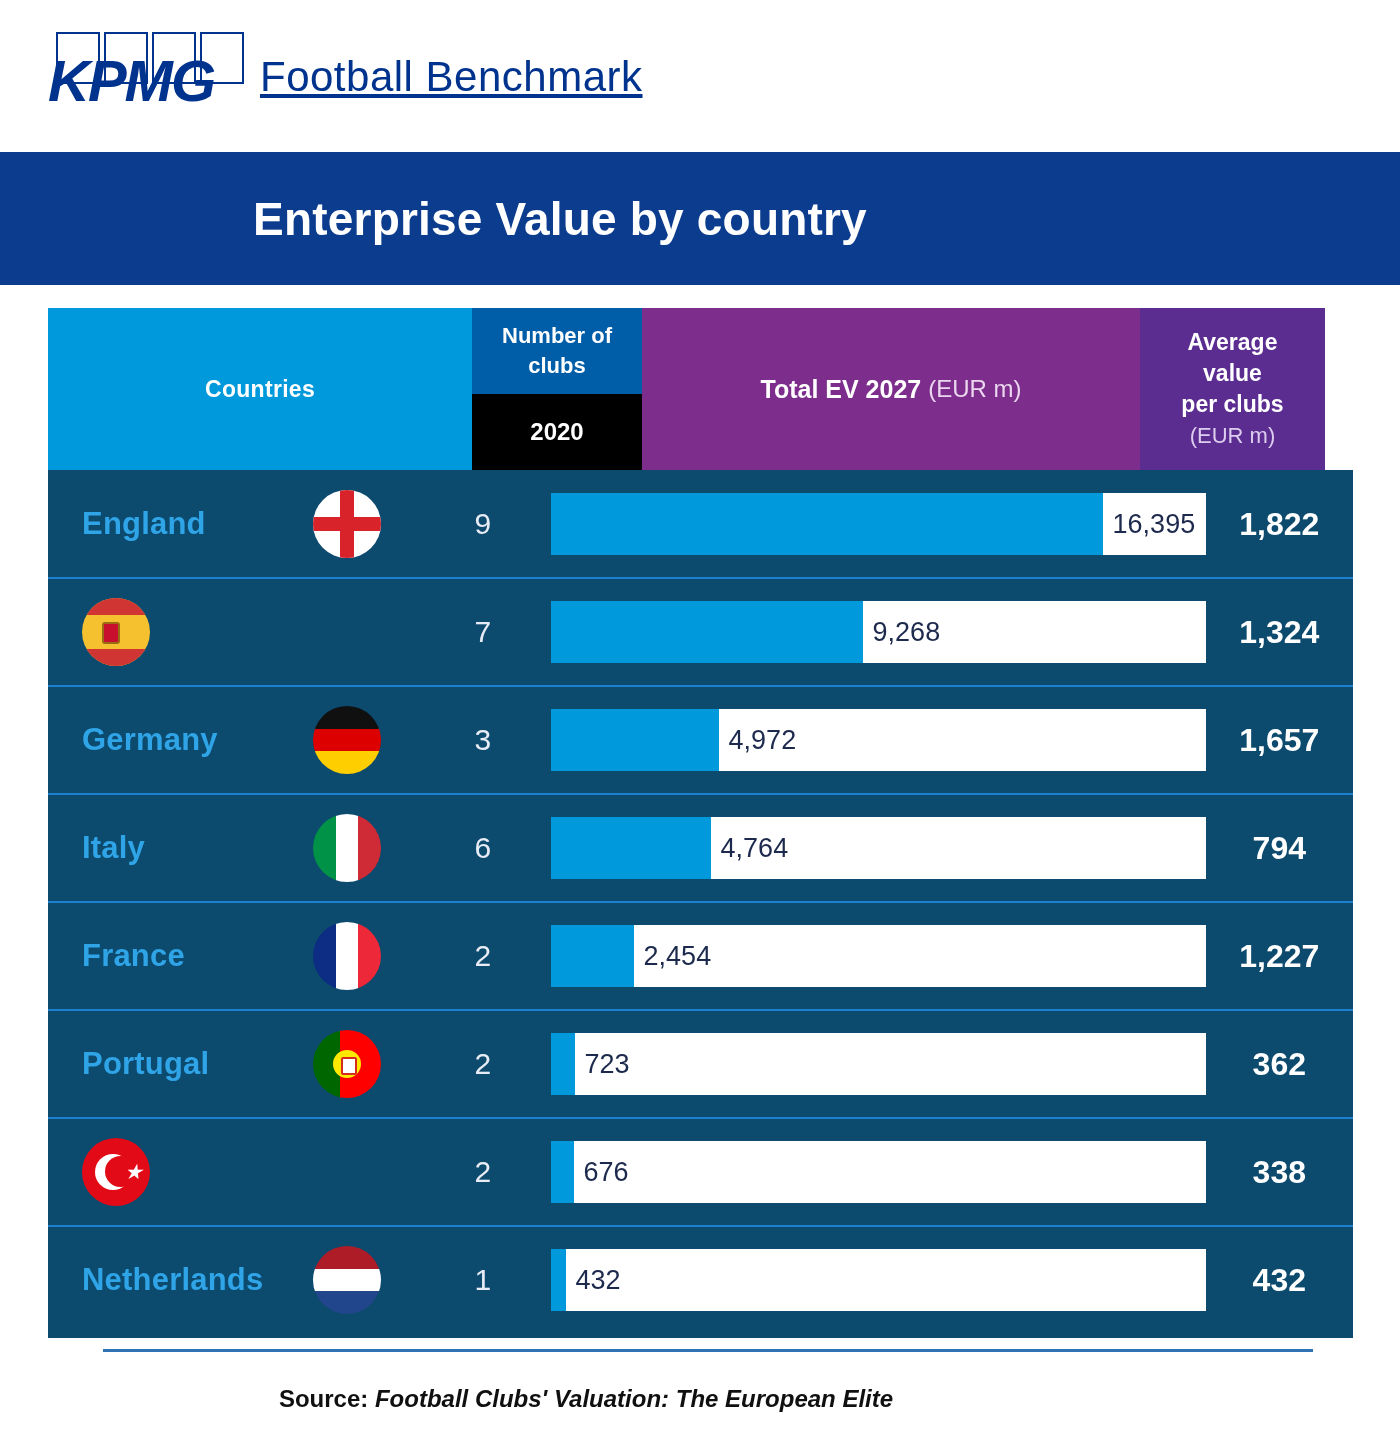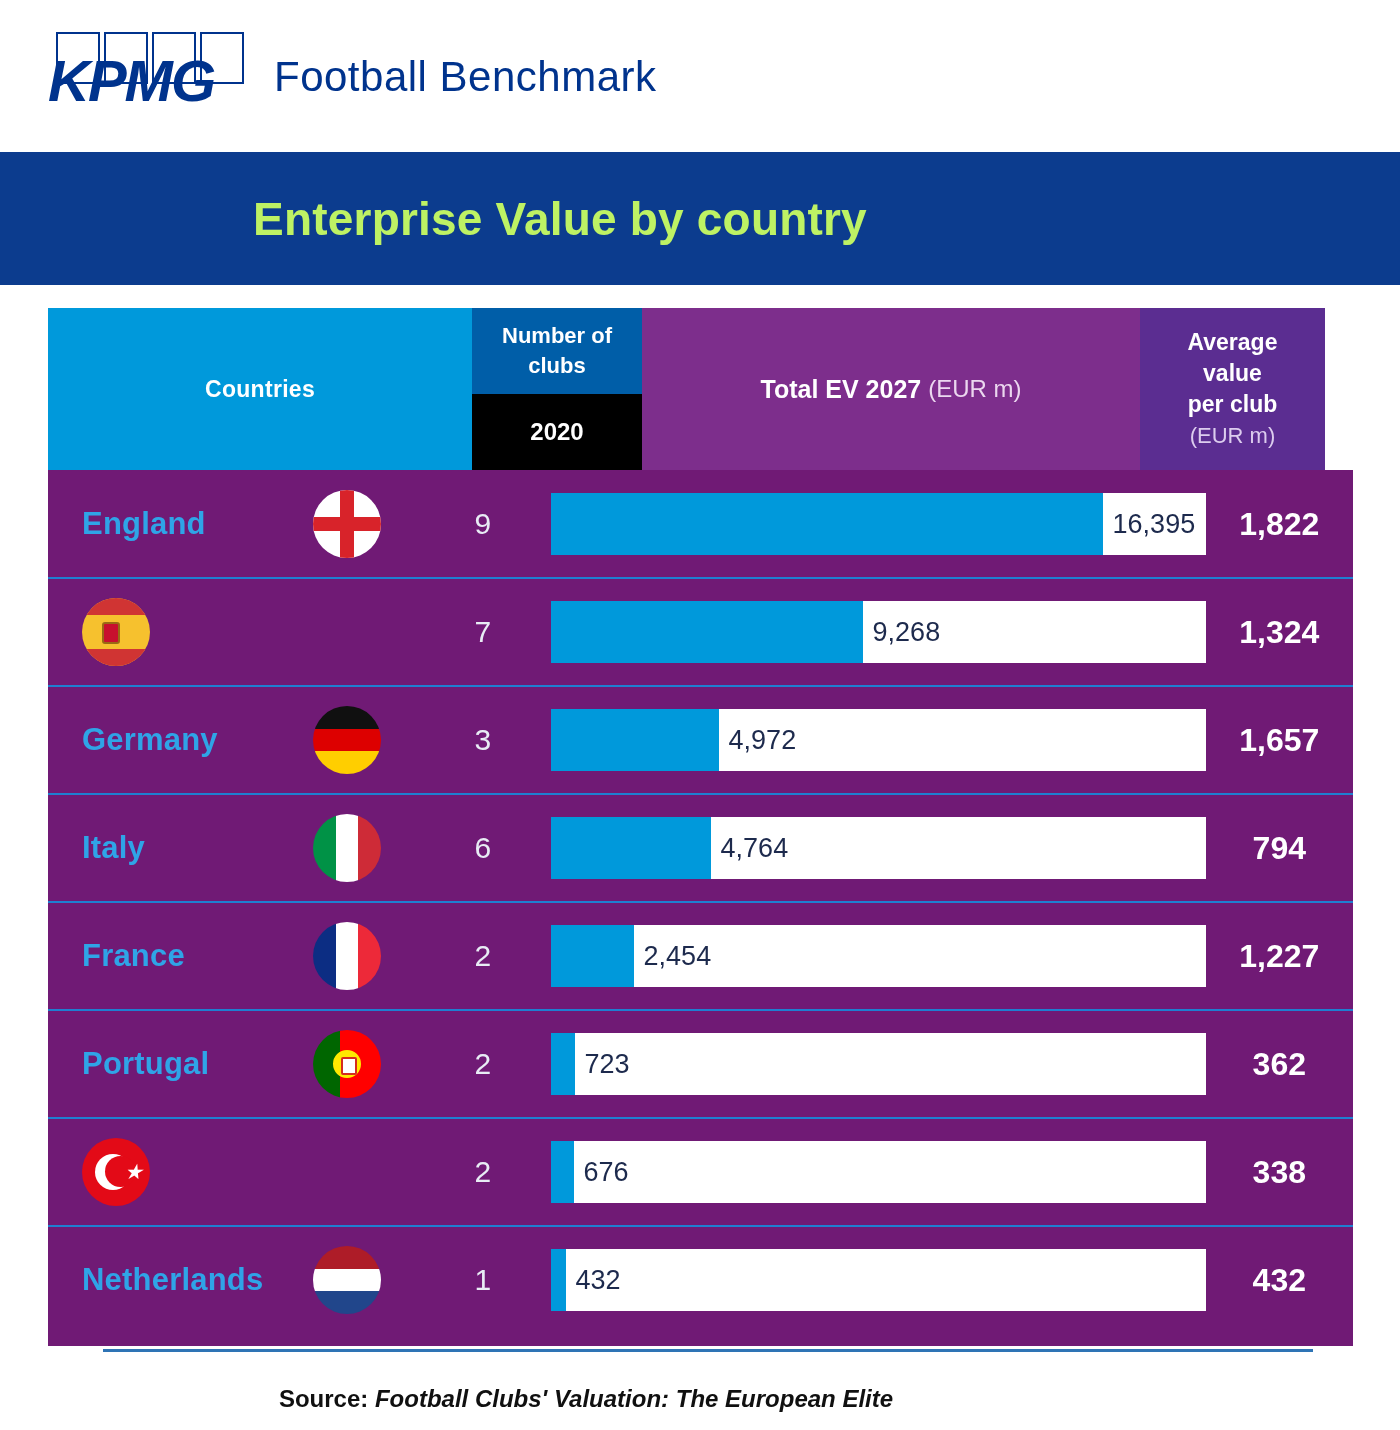--- a/index.html
+++ b/index.html
@@ -17,35 +17,35 @@
   .kpmg-mark { position:relative; width:212px; height:78px; }
   .kpmg-boxes { position:absolute; left:8px; top:2px; display:flex; gap:4px; }
   .kpmg-boxes span { display:block; width:44px; height:52px; border:2px solid #00338D; background:#fff; }
   .kpmg-text {
     position:absolute; left:0; top:22px; width:212px;
     font-family:"Liberation Sans", sans-serif;
     font-weight:bold; font-style:italic; font-size:58px;
     letter-spacing:-2px; color:#00338D; line-height:58px;
   }
   .fb-text {
-    margin-left:14px; margin-bottom:8px;
+    margin-bottom:8px;
     font-family:"Liberation Sans", sans-serif;
     font-size:42px; font-weight:400; color:#00338D;
-    letter-spacing:0.5px; line-height:46px;
+    letter-spacing:0.5px; line-height:46px;text-decoration:underline;
   }
 
   
   .titleband {
     position:absolute; left:0; top:152px; width:1400px; height:133px;
     background:#0c3C8E; display:flex; align-items:center;
   }
   .titleband h1 {
     width:1120px; text-align:center;
     font-family:"Liberation Sans", sans-serif;
-    font-size:46px; font-weight:bold; color:#bef264; letter-spacing:0.2px;
+    font-size:46px; font-weight:bold; color:#ffffff; letter-spacing:0.2px;
   }
 
   
   .table { position:absolute; left:48px; top:308px; width:1305px; }
 
   .thead { display:flex; height:162px; }
   .th-countries {
     width:424px; background:#0099DB; color:#fff;
     display:flex; align-items:center; justify-content:center;
     font-size:23px; font-weight:bold; letter-spacing:0.3px;
@@ -67,21 +67,21 @@
     font-size:25px; font-weight:bold; white-space:nowrap;
   }
   .th-ev .unit { font-weight:400; margin-left:7px; color:#EBD7EF; font-size:24px; }
   .th-avg {
     width:185px; background:#5B2D91; color:#fff;
     display:flex; flex-direction:column; align-items:center; justify-content:center;
     text-align:center; font-size:23px; font-weight:bold; line-height:31px;
   }
   .th-avg .unit { font-weight:400; color:#DCCCEE; font-size:22px; }
 
-  .tbody { background:#701a75; padding-bottom:12px; }
+  .tbody { background:#0c4a6e; padding-bottom:4px; }
   .trow { position:relative; display:flex; align-items:center; height:108px; }
   .trow + .trow::before {
     content:""; position:absolute; left:0; right:0; top:-1px; height:2px;
     background:#1F7FD1;
   }
 
   .td-country {
     width:452px; display:flex; align-items:center; padding-left:34px;
   }
   .country-name {
@@ -192,21 +192,21 @@
         <div class="th-clubs-top">Number of clubs</div>
         <div class="th-clubs-bot">2020</div>
       </div>
       <div class="th-ev">
         <span>Total EV 2027</span>
         <span class="unit">(EUR m)</span>
       </div>
       <div class="th-avg">
         <span>Average</span>
         <span>value</span>
-        <span>per club</span>
+        <span>per clubs</span>
         <span class="unit">(EUR m)</span>
       </div>
     </div>
 
     <div class="tbody" id="tbody">
         <div class="trow">
           <div class="td-country">
             <span class="country-name">England</span>
             <span class="flag f-eng"></span>
           </div>

